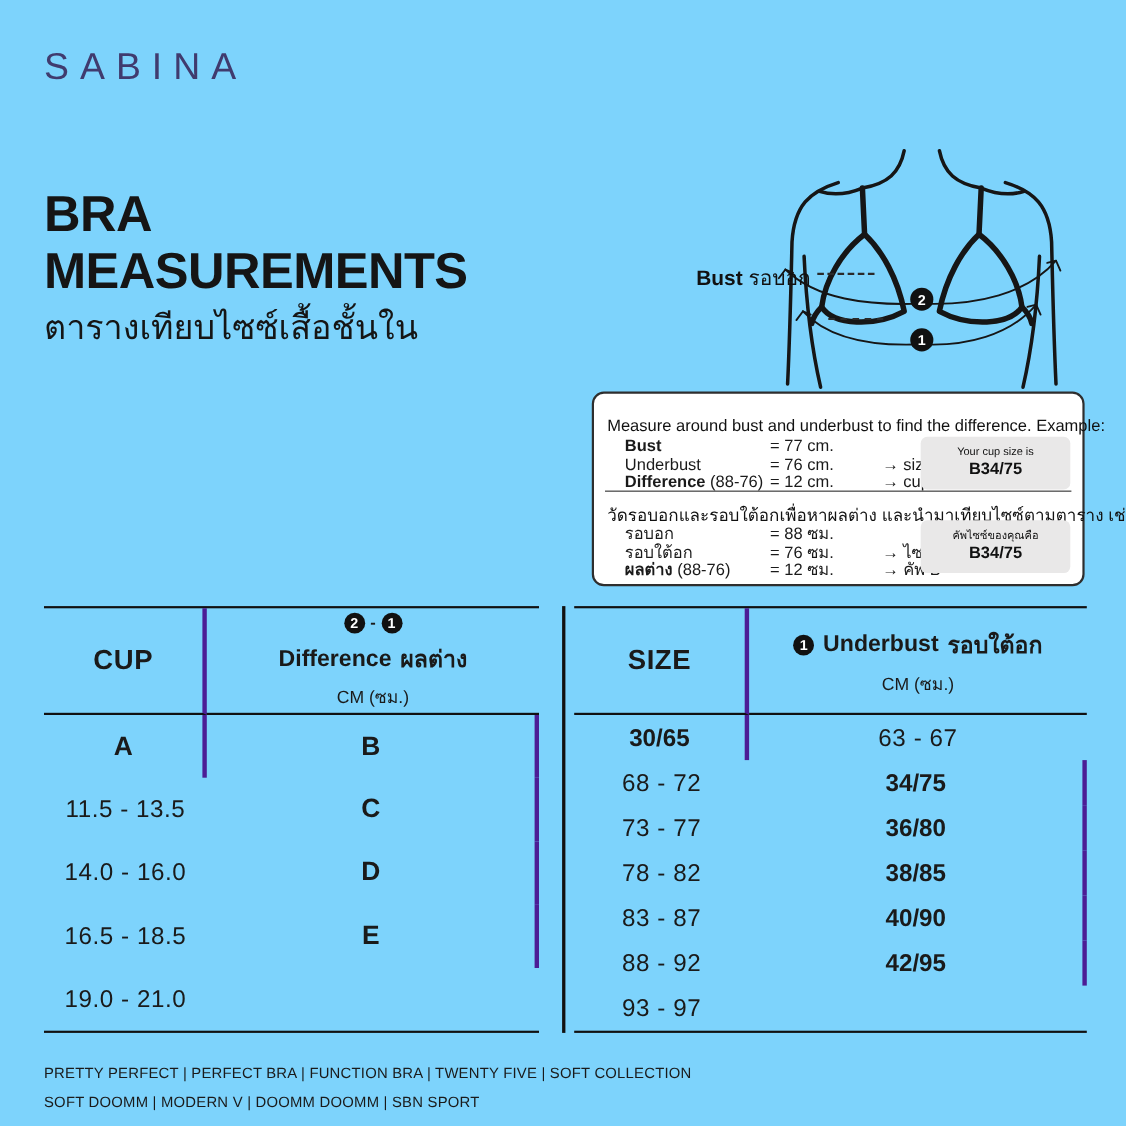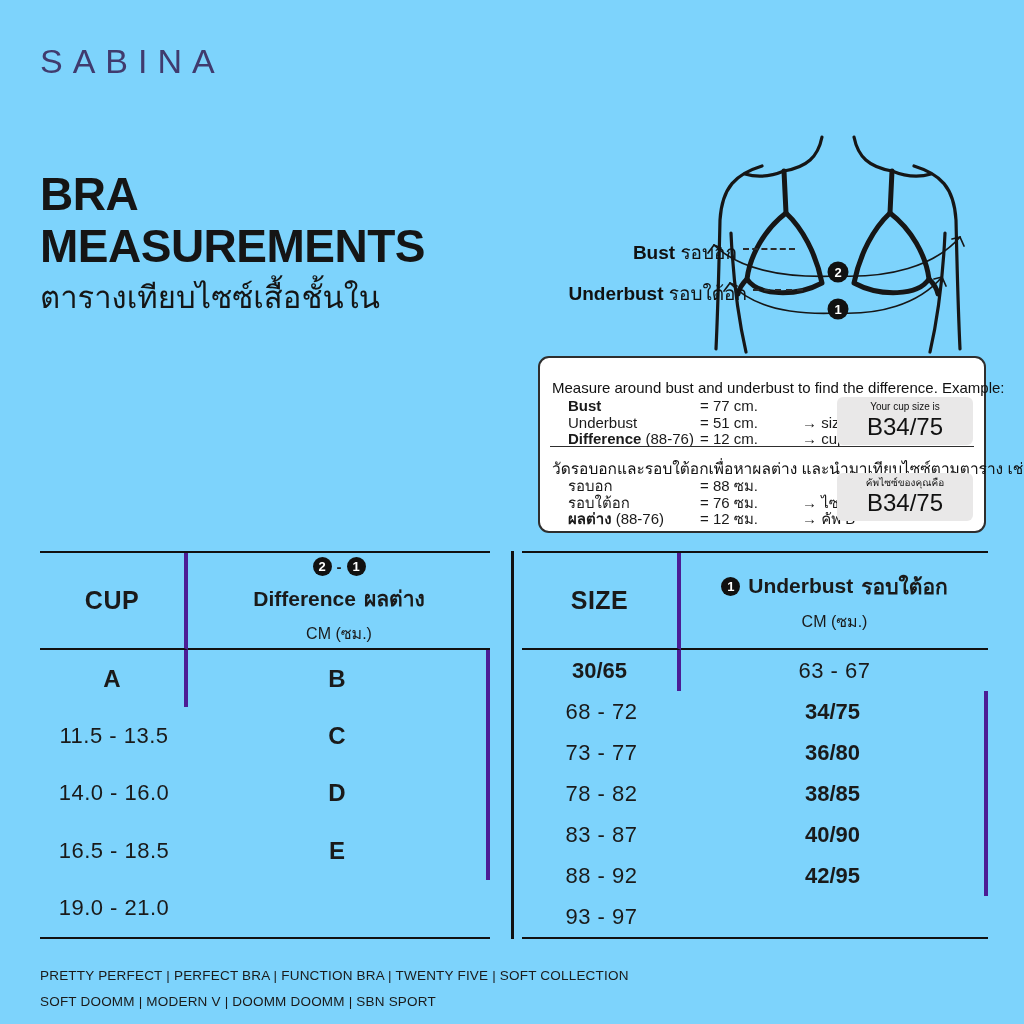--- a/index.html
+++ b/index.html
@@ -77,21 +77,21 @@
   .info-row .lbl b { font-weight: 700; }
   .cupbox {
     position: absolute; right: 11px; width: 136px; height: 48px;
     background: #e9e8e8; border-radius: 6px;
     display: flex; flex-direction: column; align-items: center; justify-content: center;
     line-height: 1.2;
   }
   .info-sec-en .cupbox { top: 27px; }
   .info-sec-th .cupbox { top: 26px; }
   .cupbox .cap { font-size: 10px; color: #111; }
-  .cupbox .val { font-size: 24px; font-weight: 400; color: #111; }
+  .cupbox .val { font-size: 15px; font-weight: 700; color: #111; }
 
   
   .tbl {
     position: absolute; top: 551px; height: 388px;
     border-top: 2.5px solid #111; border-bottom: 2.5px solid #111;
     display: grid;
   }
   .tbl-left  { left: 40px;  width: 450px; grid-template-columns: 148px 1fr; grid-template-rows: 97px repeat(5, 1fr); }
   .tbl-right { left: 522px; width: 466px; grid-template-columns: 159px 1fr; grid-template-rows: 97px repeat(7, 1fr); }
   .cell {
@@ -172,39 +172,35 @@
       </g>
     </g>
   </svg>
 
   <div class="diag-label" style="left: 537px; top: 237px; width: 200px;">
     <b>Bust</b>
     <span>รอบอก</span>
   </div>
   <div class="diag-dash" style="left: 743px; top: 248px; width: 52px;"></div>
 
-  <div class="diag-label" style="left: 517px; top: 278px; width: 230px;">
-    <b>Underbust</b>
-    <span>รอบใต้อก</span>
-  </div>
   <div class="diag-dash" style="left: 753px; top: 289px; width: 50px;"></div>
 
   <div class="info-box">
 
     <div class="info-section info-sec-en">
       <div class="info-intro">Measure around bust and underbust to find the difference. Example:</div>
       <div class="info-rows">
         <div class="info-row">
           <span class="lbl"><b>Bust</b> <span></span></span>
           <span>= 77  cm.</span>
           <span><span></span> <span></span></span>
         </div>
         <div class="info-row">
           <span class="lbl"><span style="font-weight:400">Underbust</span> <span></span></span>
-          <span>= 51  cm.</span>
+          <span>= 76  cm.</span>
           <span><span>→</span> <span>size 34/75</span></span>
         </div>
         <div class="info-row">
           <span class="lbl"><b>Difference</b> <span>(88-76)</span></span>
           <span>= 12  cm.</span>
           <span><span>→</span> <span>cup B</span></span>
         </div>
       </div>
       <div class="cupbox">
         <span class="cap">Your cup size is</span>

